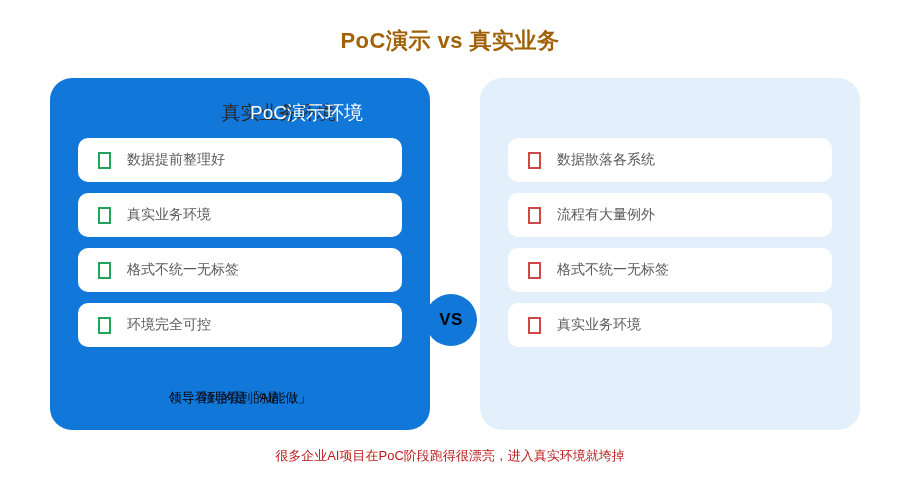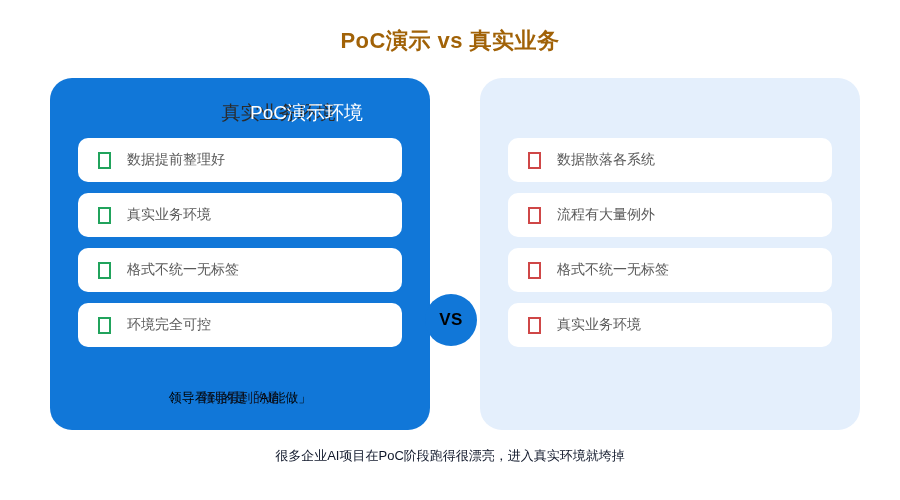--- a/index.html
+++ b/index.html
@@ -173,21 +173,21 @@
   }
 
   
   .footer {
     position: absolute;
     top: 447px;
     left: 0;
     width: 900px;
     text-align: center;
     font-size: 13px;
-    color: #0f172a;
+    color: #b91c1c;
     white-space: nowrap;
   }
 </style>
 </head>
 <body>
 
 <div class="slide">
 
   <div class="title">PoC演示 vs 真实业务</div>
 

